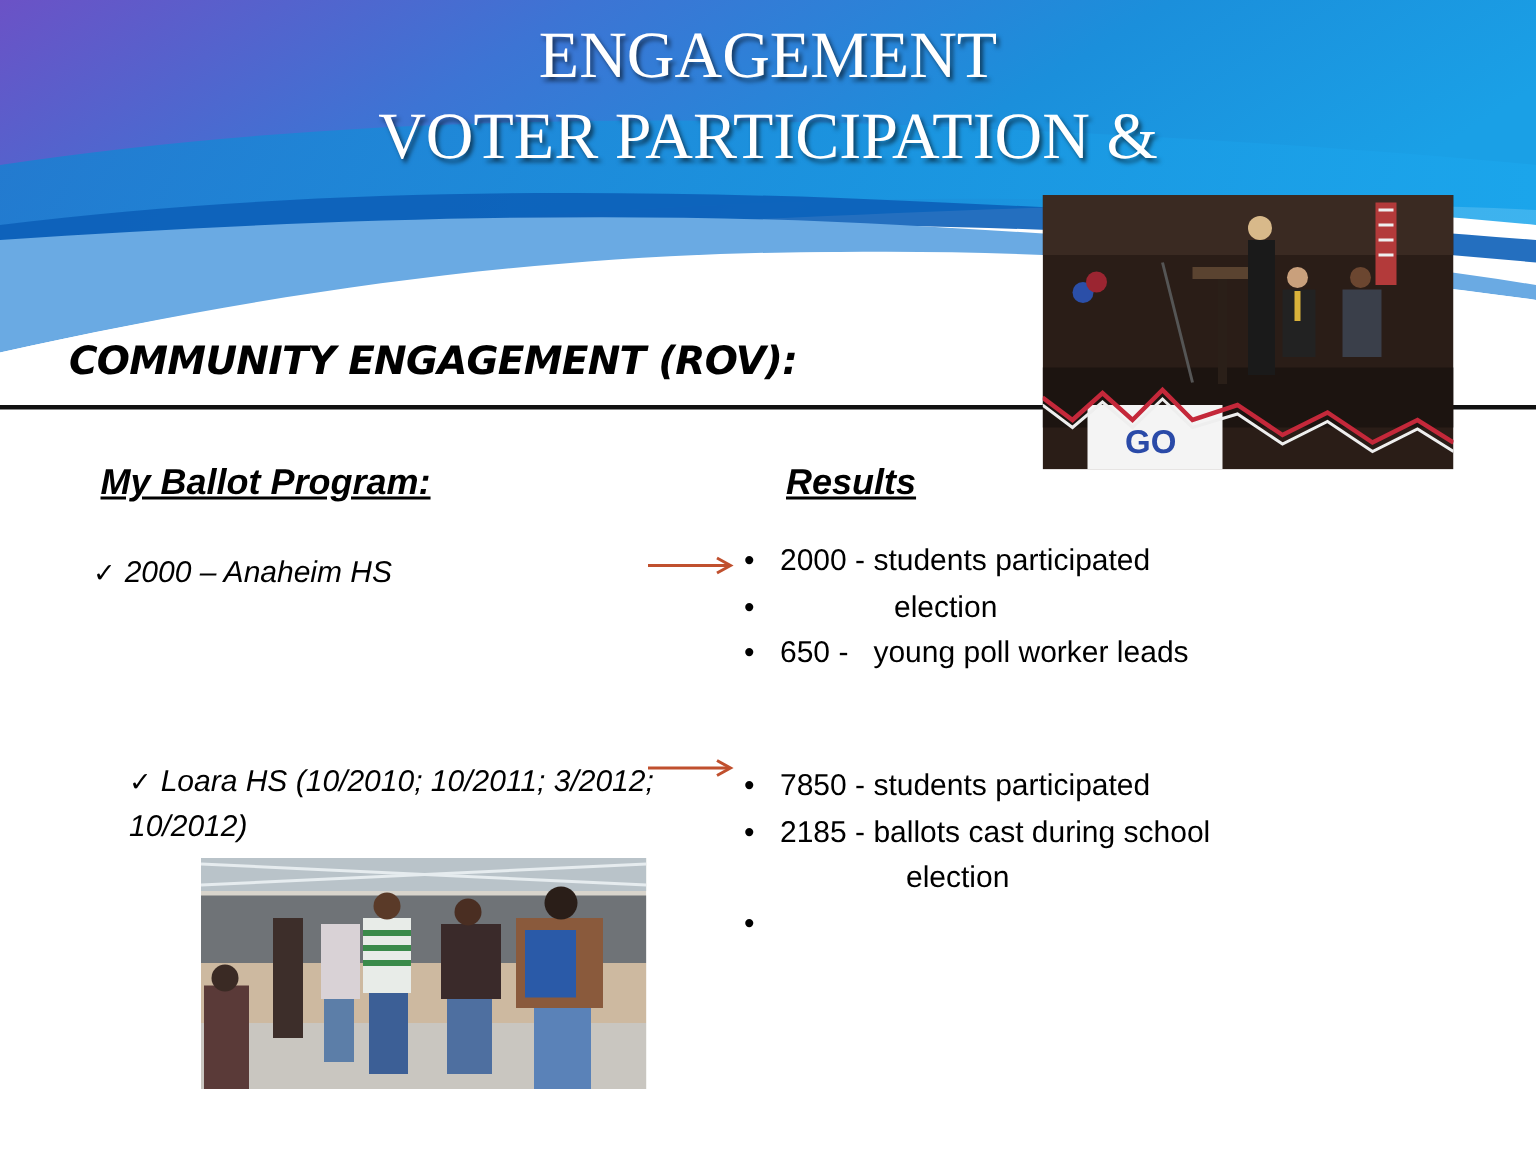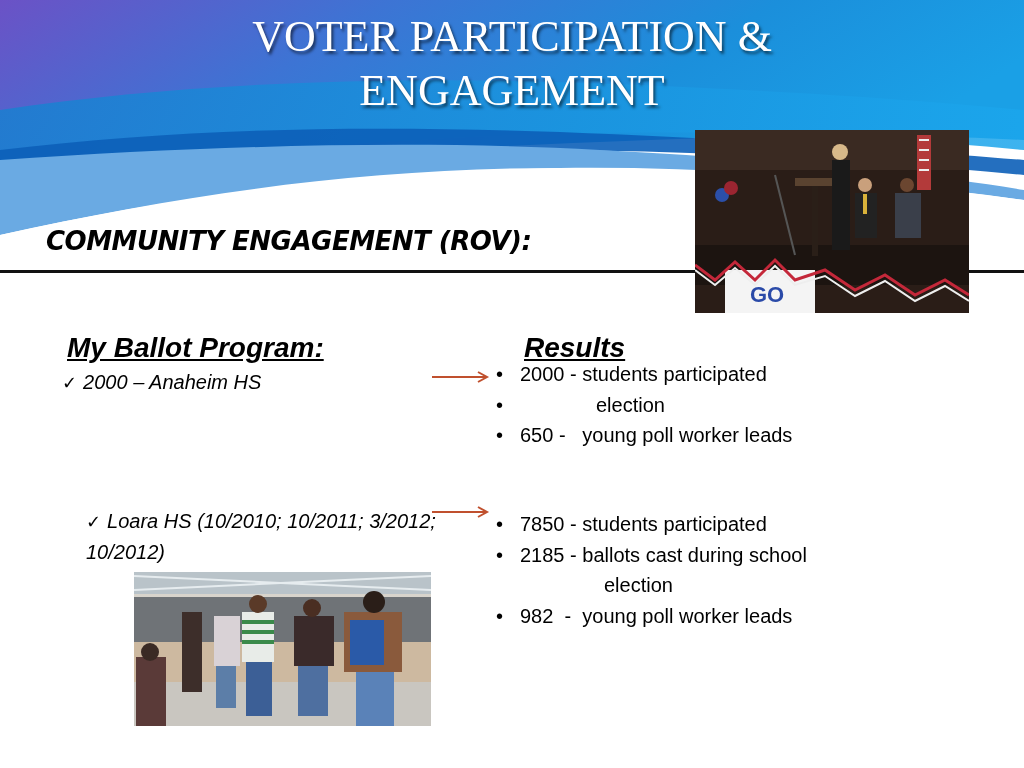--- a/index.html
+++ b/index.html
@@ -31,21 +31,21 @@
     background: #111111;
   }
   .photo {
     position: absolute; overflow: hidden;
   }
   .photo-stage { left: 695px; top: 130px; width: 302px; height: 183px; }
   .photo-booths { left: 134px; top: 572px; width: 297px; height: 154px; }
 
   .col-heading {
     position: absolute; font-weight: bold; font-style: italic;
-    text-decoration: underline; color: #000; font-size: 28px; margin-top: 24px;
+    text-decoration: underline; color: #000; font-size: 24px;
   }
   .h-program { left: 67px; top: 308px; }
   .h-results { left: 524px; top: 308px; }
 
   .program-item {
     position: absolute; font-style: italic; color: #000; font-size: 20px; line-height: 30px;
   }
   .program-item .check { font-style: normal; margin-right: 6px; font-size: 18px; }
   .p1 { left: 62px; top: 367px; }
   .p2 { left: 58px; top: 506px; width: 380px; margin-left: 28px; }
@@ -82,22 +82,22 @@
   </defs>
   <rect x="0" y="0" width="1024" height="250" fill="#ffffff"></rect>
   <path d="M0,0 L1024,0 L1024,140 C820,130 640,140 420,150 C260,158 120,170 0,195 Z" fill="url(#gtop)"></path>
   <path d="M0,110 C200,80 420,75 640,85 C800,92 920,100 1024,110 L1024,150 C820,130 600,128 420,140 C240,150 100,165 0,185 Z" fill="url(#gmid)" opacity="0.85"></path>
   <path d="M0,150 C180,128 360,125 560,132 C760,140 900,150 1024,160 L1024,175 C860,160 700,150 520,150 C320,150 160,165 0,190 Z" fill="#0c5fb8" opacity="0.9"></path>
   <path d="M0,160 C220,145 420,140 600,150 C780,160 900,170 1024,190 L1024,200 C880,180 720,170 560,168 C360,168 180,195 0,235 Z" fill="#6aaae3"></path>
   <path d="M0,235 C180,195 360,172 560,168 C720,166 880,180 1024,200 L1024,215 C880,195 720,185 560,185 C360,188 170,210 0,250 Z" fill="#ffffff"></path>
 </svg>
 
 <div class="title">
+  <span class="line line2">ENGAGEMENT</span>
   <span class="line">VOTER PARTICIPATION &amp;</span>
-  <span class="line line2">ENGAGEMENT</span>
 </div>
 
 <div class="section-heading">COMMUNITY ENGAGEMENT (ROV):</div>
 <div class="divider"></div>
 
 <div class="photo photo-stage">
   <svg width="274" height="183" viewBox="0 0 274 183">
     <rect width="274" height="183" fill="#2a1d17"></rect>
     <rect x="0" y="0" width="274" height="40" fill="#3a2a22"></rect>
     <rect x="0" y="115" width="274" height="40" fill="#1c1410"></rect>
@@ -153,21 +153,21 @@
 
 <ul class="results-list r1">
   <li><span class="bullet">•</span><span>2000 - students participated</span></li>
   <li><span class="bullet">•</span><span class="cont">election</span></li>
   <li style="white-space:pre"><span class="bullet">•</span><span>650 -   young poll worker leads</span></li>
 </ul>
 
 <ul class="results-list r2">
   <li><span class="bullet">•</span><span>7850 - students participated</span></li>
   <li><span class="bullet">•</span><span>2185 - ballots cast during school</span><span class="cont" style="padding-left:84px">election</span></li>
-  <li style="white-space:pre"><span class="bullet">•</span><span>982  -  young poll worker leads</span></li>
+  <li style="white-space:pre"><span class="bullet">•</span></li>
 </ul>
 
 <div class="photo photo-booths">
   <svg width="297" height="154" viewBox="0 0 297 154">
     <rect width="297" height="154" fill="#d8d4cc"></rect>
     <polygon points="0,0 297,0 297,22 0,22" fill="#b9c3c9"></polygon>
     <line x1="0" y1="4" x2="297" y2="18" stroke="#e6ecef" stroke-width="2"></line>
     <line x1="0" y1="18" x2="297" y2="4" stroke="#e6ecef" stroke-width="2"></line>
     <rect x="0" y="25" width="297" height="45" fill="#6f7377"></rect>
     <rect x="0" y="70" width="297" height="40" fill="#cdb9a0"></rect>

